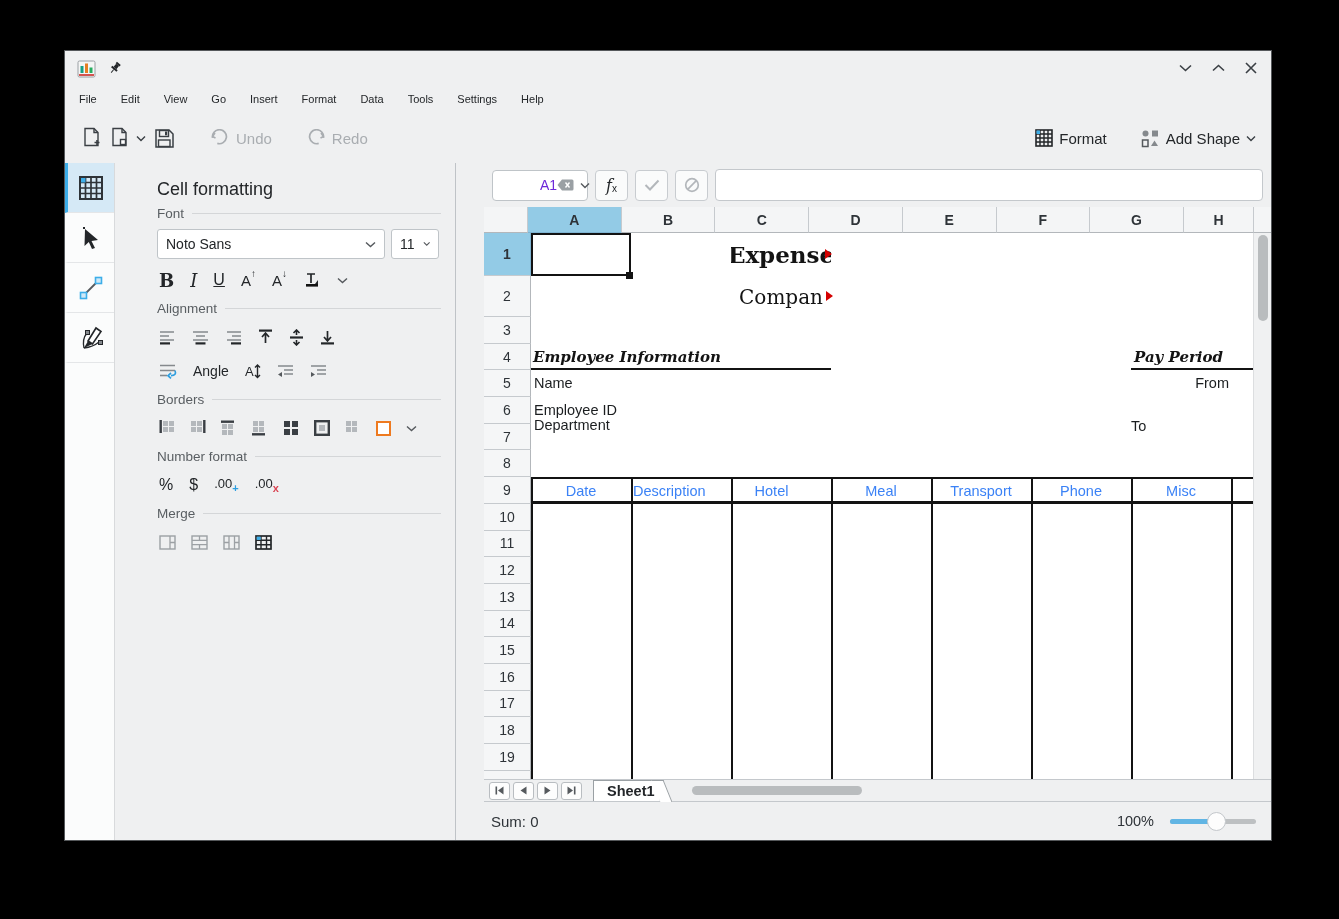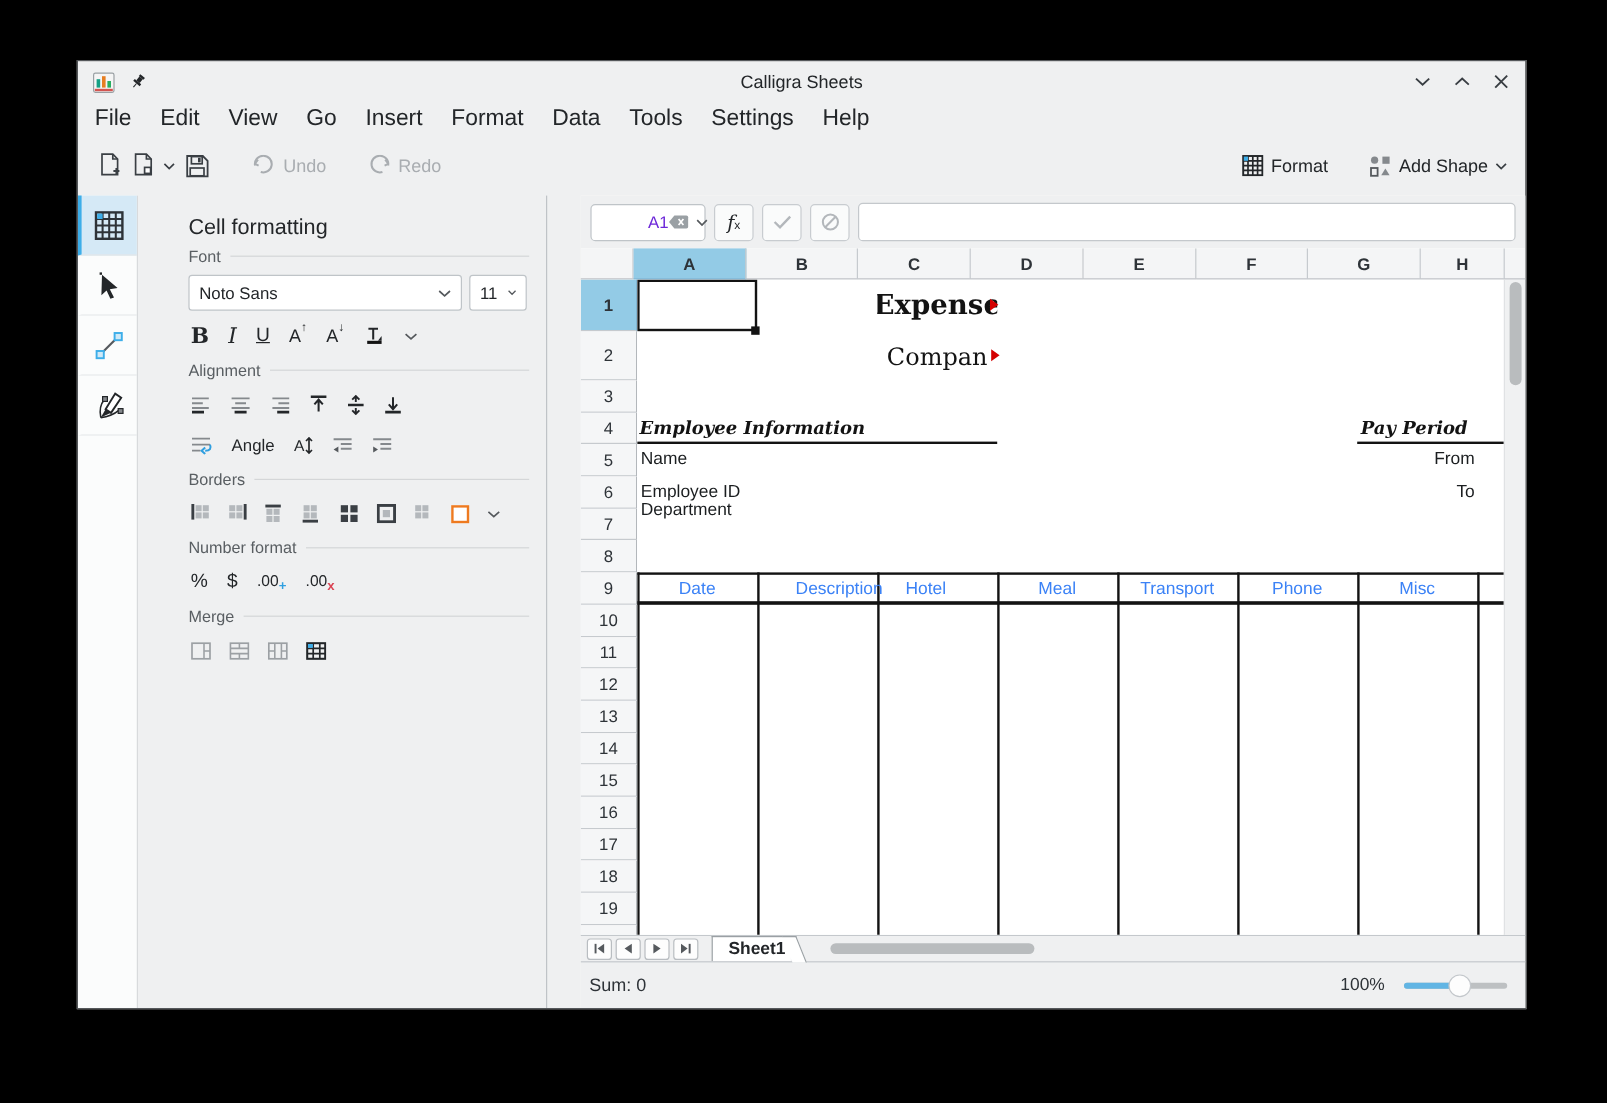--- a/index.html
+++ b/index.html
@@ -8,21 +8,21 @@
   .window { position:absolute; left:64px; top:50px; width:1208px; height:791px; background:#eff0f1; border:1px solid #55585b; display:flex; flex-direction:column; }
 
   
   .titlebar { height:34px; display:flex; align-items:center; padding:0 12px; position:relative; flex:0 0 auto; }
   .titlebar .title { position:absolute; left:0; right:0; text-align:center; font-size:15px; color:#232629; }
   .tb-icons { display:flex; align-items:center; gap:12px; z-index:2; }
   .win-controls { margin-left:auto; display:flex; align-items:center; gap:17px; z-index:2; }
   .win-btn { width:16px; height:16px; display:flex; align-items:center; justify-content:center; cursor:default; }
 
   
-  .menubar { height:28px; display:flex; align-items:center; padding:0 14px; gap:24px; font-size:19px; color:#232629; flex:0 0 auto; }
+  .menubar { height:28px; display:flex; align-items:center; padding:0 14px; gap:24px; font-size:11px; color:#232629; flex:0 0 auto; }
   .menu-item { cursor:default; }
 
   
   .toolbar { height:50px; display:flex; align-items:center; padding:0 12px; flex:0 0 auto; }
   .tool-btn { height:34px; min-width:30px; display:flex; align-items:center; justify-content:center; gap:6px; border-radius:3px; padding:0 3px; }
   .tool-label { font-size:15px; color:#232629; }
   .disabled-label { font-size:15px; color:#a9adb1; }
   .gap-lg { margin-left:28px; }
 
   
@@ -134,21 +134,20 @@
             <svg width="14" height="14" viewBox="0 0 14 14">
               <g transform="rotate(40 7 7)" fill="#232629">
                 <rect x="4.5" y="1" width="5" height="2"></rect>
                 <rect x="5.2" y="3" width="3.6" height="4"></rect>
                 <rect x="3.5" y="7" width="7" height="2"></rect>
                 <rect x="6.6" y="9" width="0.9" height="4"></rect>
               </g>
             </svg>
           </span>
     </div>
-    <div class="title">Calligra Sheets</div>
     <div class="win-controls">
       <span class="win-btn">
             <svg width="13" height="8" viewBox="0 0 13 8">
               <polyline points="1,1.5 6.5,6.5 12,1.5" fill="none" stroke="#3a3f44" stroke-width="1.6"></polyline>
             </svg>
           </span>
       <span class="win-btn">
             <svg width="13" height="8" viewBox="0 0 13 8">
               <polyline points="1,6.5 6.5,1.5 12,6.5" fill="none" stroke="#3a3f44" stroke-width="1.6"></polyline>
             </svg>
@@ -610,36 +609,36 @@
 
           <div class="abs heading-ital" style="left:2px;top:111px;">Employee Information</div>
           <div class="abs hline" style="left:0;top:135px;width:300px;"></div>
           <div class="abs heading-ital" style="left:603px;top:111px;">Pay Period</div>
           <div class="abs hline" style="left:600px;top:135px;width:175px;"></div>
 
           <div class="abs lbl" style="left:3px;top:137px;">Name</div>
           <div class="abs lbl" style="left:3px;top:164px;">Employee ID</div>
           <div class="abs lbl" style="left:3px;top:179px;">Department</div>
           <div class="abs lbl" style="left:600px;top:137px;width:98px;text-align:right;">From</div>
-          <div class="abs lbl" style="left:600px;top:164px;width:98px;text-align:right;">To</div>
+          <div class="abs lbl" style="left:600px;top:180px;width:98px;">To</div>
 
           <div class="abs hline" style="left:0;top:244px;width:775px;"></div>
           <div class="abs hline" style="left:0;top:268px;width:775px;height:3px;"></div>
           <div class="abs vline" style="left:0;"></div>
           <div class="abs vline" style="left:100px;"></div>
           <div class="abs vline" style="left:200px;"></div>
           <div class="abs vline" style="left:300px;"></div>
           <div class="abs vline" style="left:400px;"></div>
           <div class="abs vline" style="left:500px;"></div>
           <div class="abs vline" style="left:600px;"></div>
           <div class="abs vline" style="left:700px;"></div>
           <div class="abs vline" style="left:773px;"></div>
 
           <div class="abs th-cell" style="left:0;width:100px;">Date</div>
-          <div class="abs th-cell" style="left:102px;width:96px;text-align:left;margin-left:30px;">Description</div>
+          <div class="abs th-cell" style="left:102px;width:96px;text-align:left;">Description</div>
           <div class="abs th-cell" style="left:200px;width:81px;">Hotel</div>
           <div class="abs th-cell" style="left:300px;width:100px;">Meal</div>
           <div class="abs th-cell" style="left:400px;width:100px;">Transport</div>
           <div class="abs th-cell" style="left:500px;width:100px;">Phone</div>
           <div class="abs th-cell" style="left:600px;width:100px;">Misc</div>
           <div class="abs th-cell" style="left:700px;width:70px;text-align:right;">Total</div>
         </div>
 
         <div class="vscroll">
           <div class="vthumb"></div>

